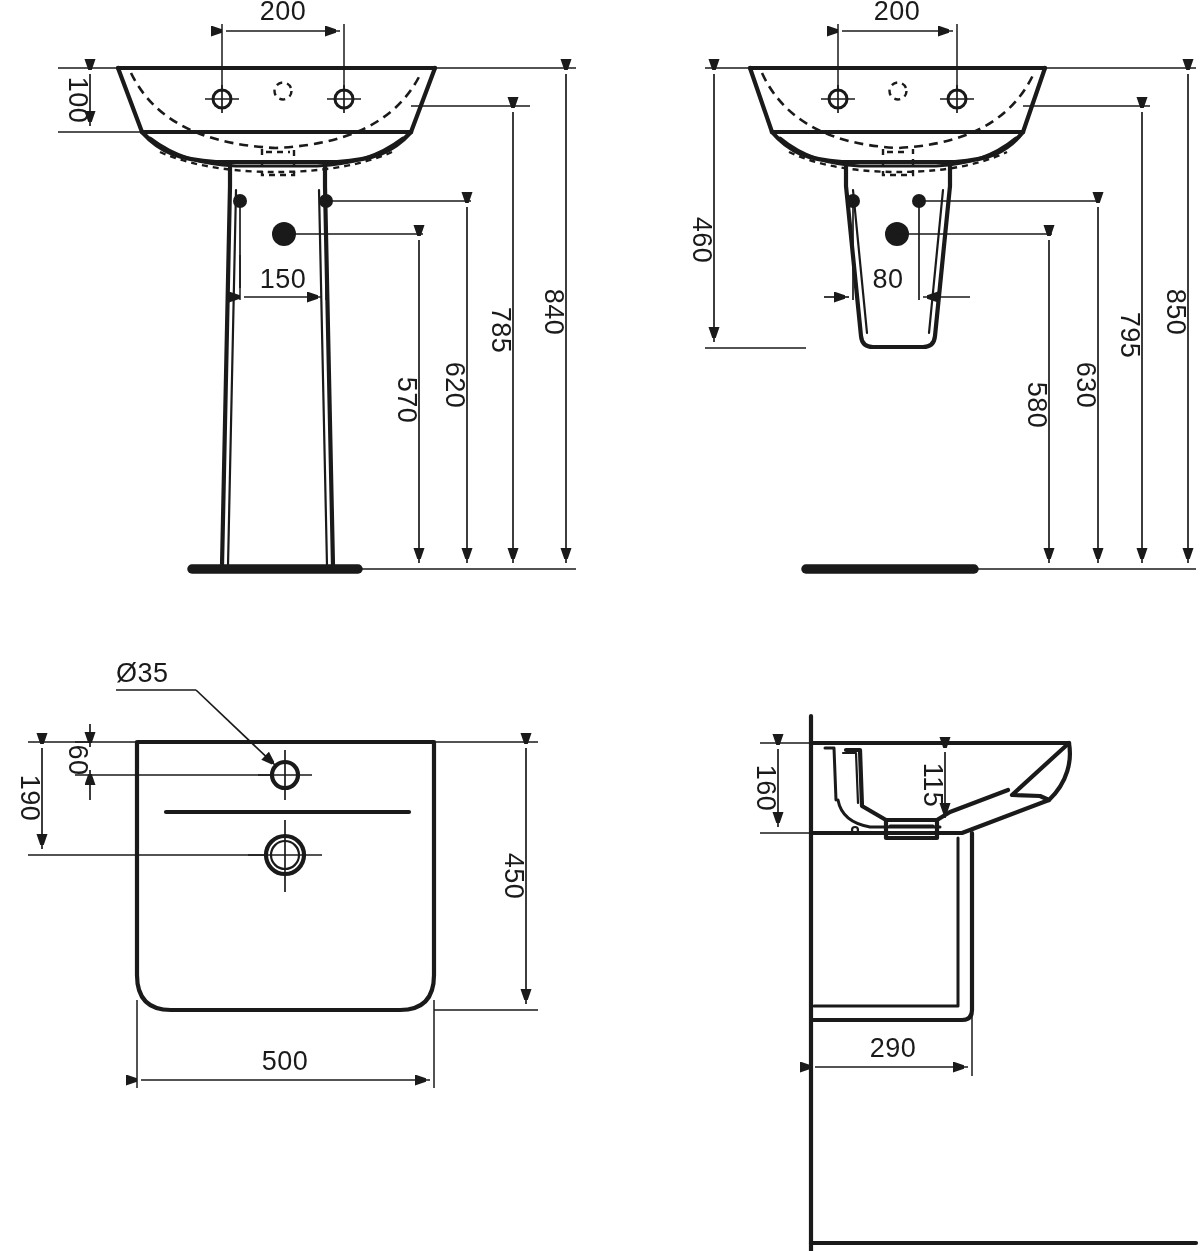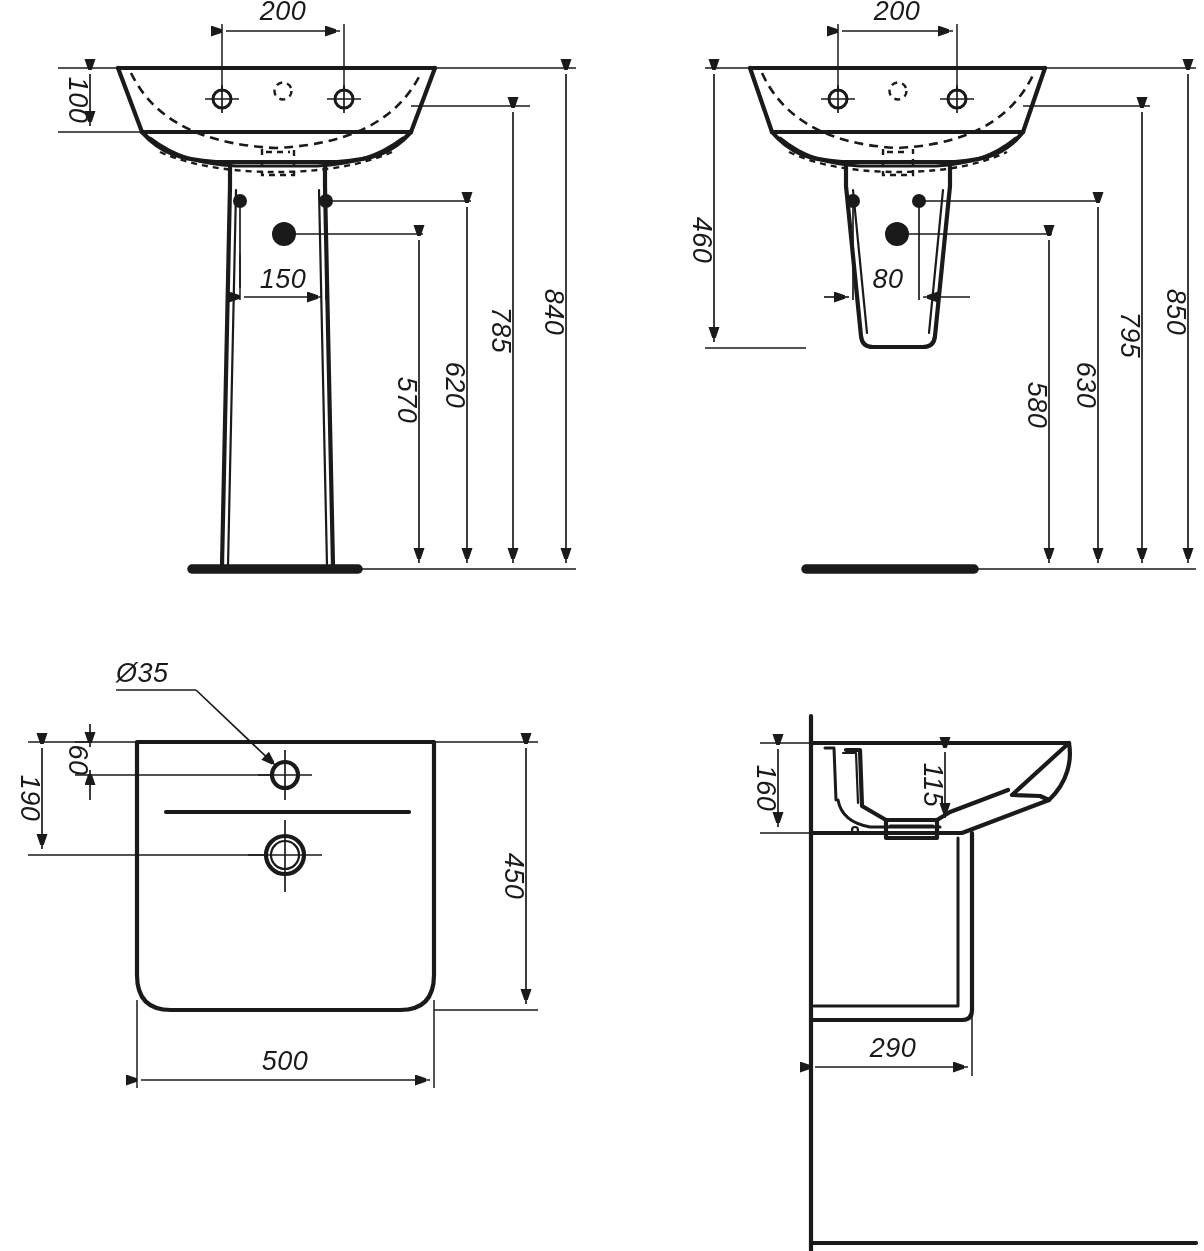--- a/index.html
+++ b/index.html
@@ -11,21 +11,20 @@
   body {
     width: 1204px;
     height: 1251px;
     font-family: "Liberation Sans", sans-serif;
     overflow: hidden;
   }
   #drawing-root {
     position: relative;
     width: 1204px;
     height: 892px;
-    font-style: italic;
   }
   svg#tech-drawing {
     display: block;
     width: 1204px;
     height: 1251px;
     background: #ffffff;
   }
   
   .obj       { fill: none; stroke: #1a1a1a; stroke-width: 4.2; stroke-linecap: round; stroke-linejoin: round; }
   .obj-thin  { fill: none; stroke: #1a1a1a; stroke-width: 3.0; stroke-linecap: round; stroke-linejoin: round; }

